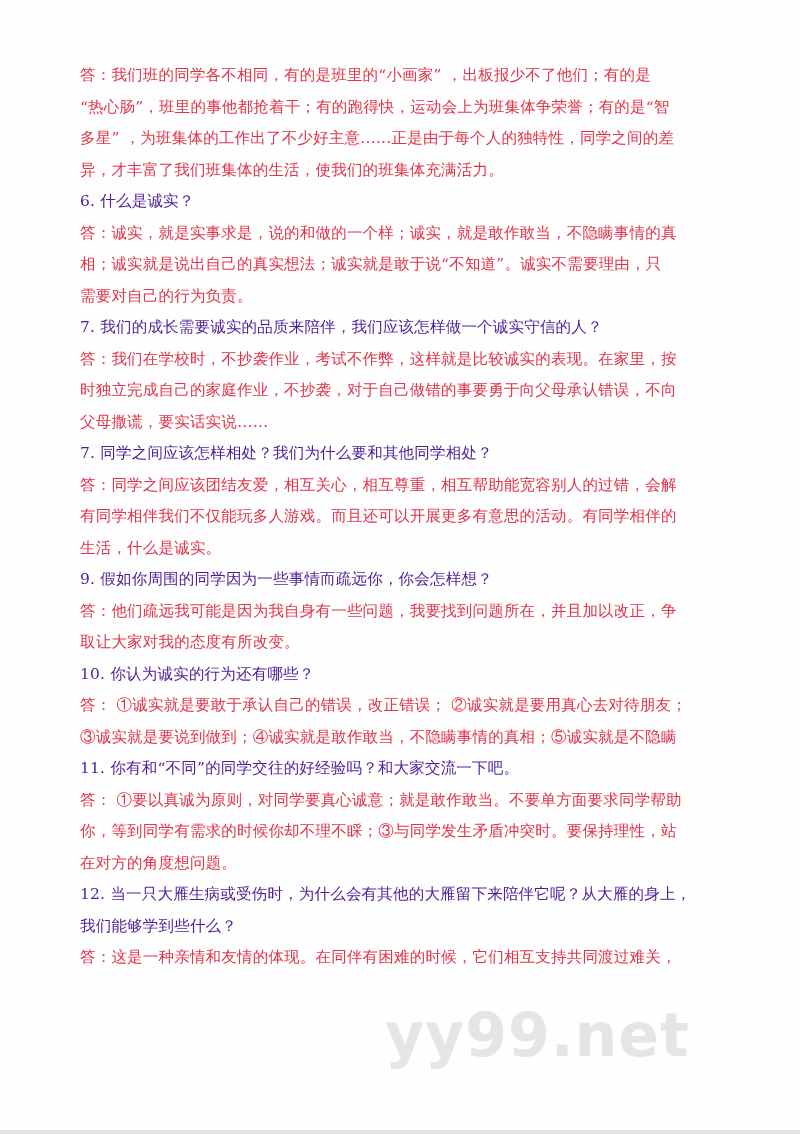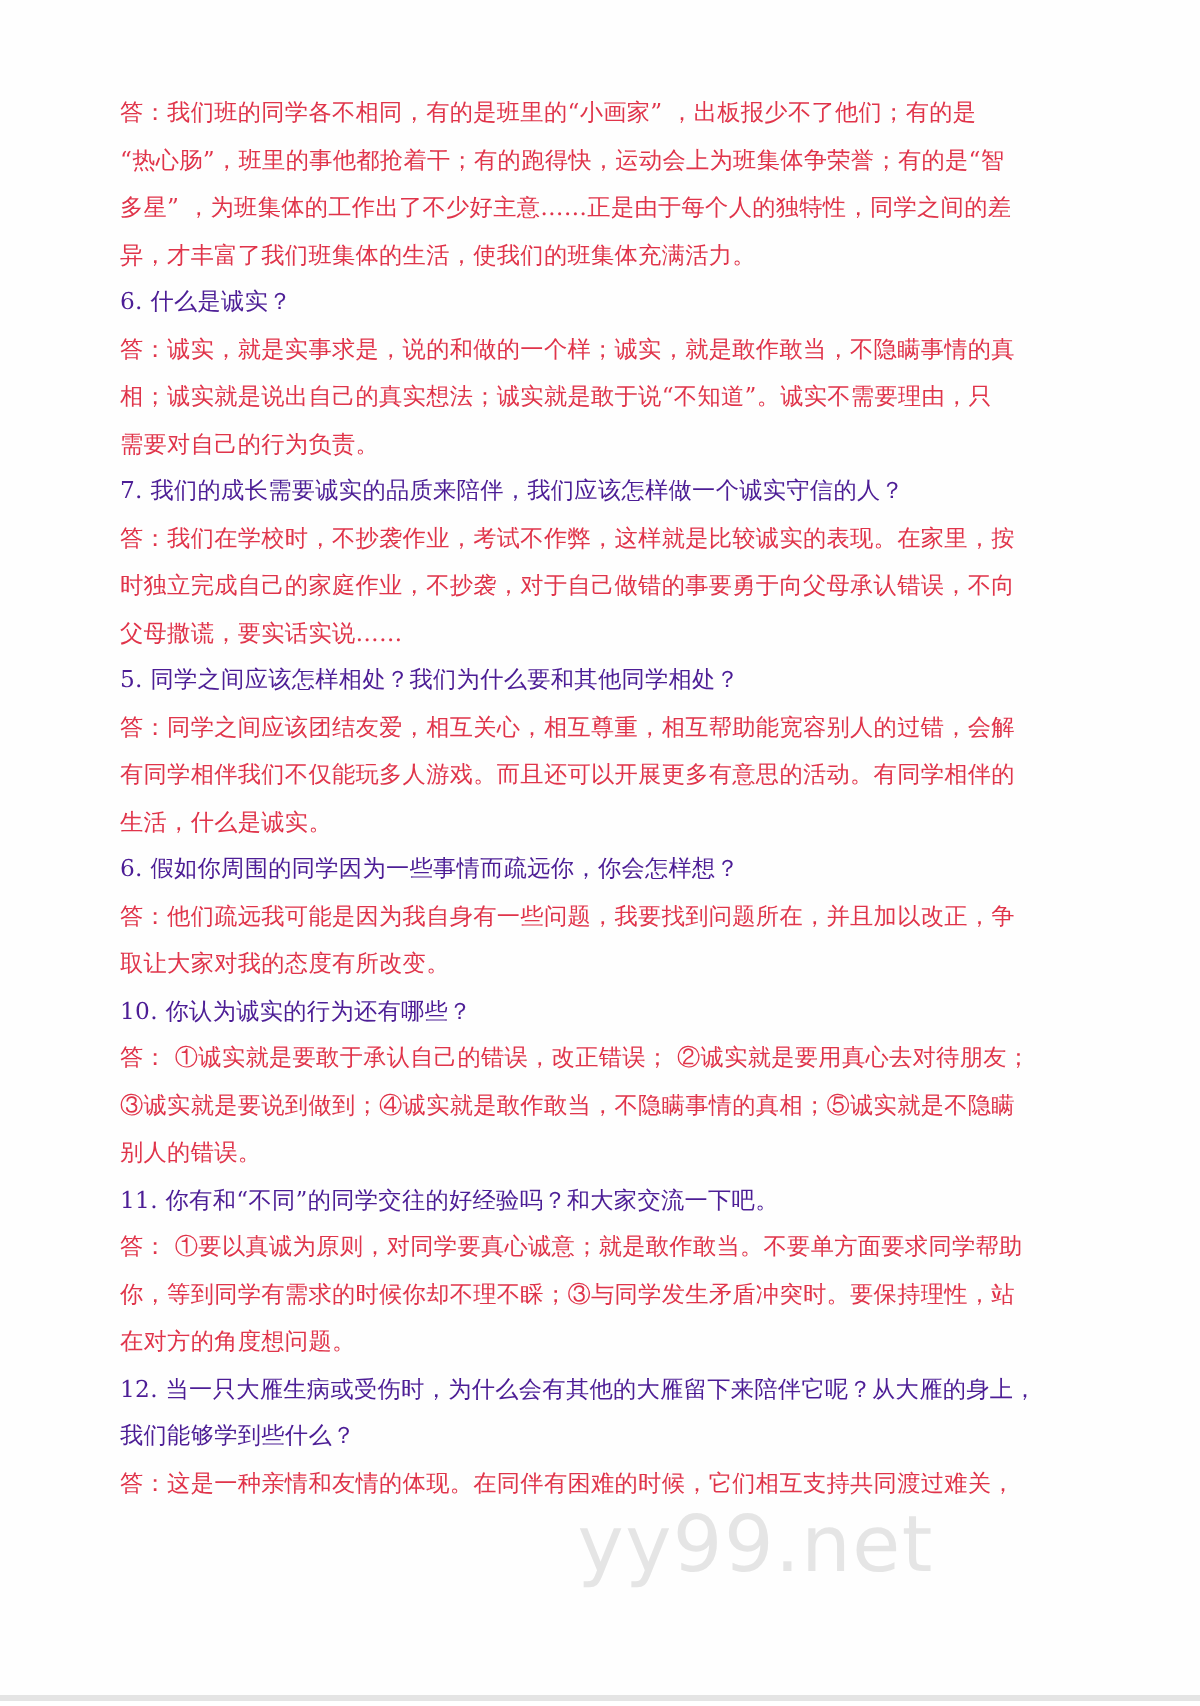--- a/index.html
+++ b/index.html
@@ -10,52 +10,51 @@
     .page {
       position: absolute; left: 0; top: 0; width: 796px; height: 1130px;
       background: #fefefe; border-right: 2px solid #e6e6e6; border-bottom: 4px solid #e4e4e4; padding-left: 27px;
     }
     .content { position: absolute; left: 80px; top: 60px; width: 650px; }
     .line { font-size: 15.5px; line-height: 31.5px; white-space: nowrap; letter-spacing: 0.2px; }
     .q { color: #4c1d95; }
     .a { color: #e0344a; }
     .watermark {
       position: absolute; left: 385px; top: 1000px; font-family: "DejaVu Sans", sans-serif;
-      font-weight: normal; font-size: 52px; color: rgba(200,200,200,0.45); letter-spacing: 1px;
+      font-weight: bold; font-size: 60px; color: rgba(200,200,200,0.45); letter-spacing: 1px;
       pointer-events: none;
     }
   </style>
 </head>
 <body>
 
 <div class="page">
   <div class="content" id="content">
       <div class="line a">答：我们班的同学各不相同，有的是班里的“小画家” ，出板报少不了他们；有的是</div>
       <div class="line a">“热心肠”，班里的事他都抢着干；有的跑得快，运动会上为班集体争荣誉；有的是“智</div>
       <div class="line a">多星” ，为班集体的工作出了不少好主意……正是由于每个人的独特性，同学之间的差</div>
       <div class="line a">异，才丰富了我们班集体的生活，使我们的班集体充满活力。</div>
       <div class="line q">6. 什么是诚实？</div>
       <div class="line a">答：诚实，就是实事求是，说的和做的一个样；诚实，就是敢作敢当，不隐瞒事情的真</div>
       <div class="line a">相；诚实就是说出自己的真实想法；诚实就是敢于说“不知道”。诚实不需要理由，只</div>
       <div class="line a">需要对自己的行为负责。</div>
       <div class="line q">7. 我们的成长需要诚实的品质来陪伴，我们应该怎样做一个诚实守信的人？</div>
       <div class="line a">答：我们在学校时，不抄袭作业，考试不作弊，这样就是比较诚实的表现。在家里，按</div>
       <div class="line a">时独立完成自己的家庭作业，不抄袭，对于自己做错的事要勇于向父母承认错误，不向</div>
       <div class="line a">父母撒谎，要实话实说……</div>
-      <div class="line q">5. 同学之间应该怎样相处？我们为什么要和其他同学相处？</div>
+      <div class="line q">7. 同学之间应该怎样相处？我们为什么要和其他同学相处？</div>
       <div class="line a">答：同学之间应该团结友爱，相互关心，相互尊重，相互帮助能宽容别人的过错，会解</div>
       <div class="line a">有同学相伴我们不仅能玩多人游戏。而且还可以开展更多有意思的活动。有同学相伴的</div>
       <div class="line a">生活，什么是诚实。</div>
-      <div class="line q">6. 假如你周围的同学因为一些事情而疏远你，你会怎样想？</div>
+      <div class="line q">9. 假如你周围的同学因为一些事情而疏远你，你会怎样想？</div>
       <div class="line a">答：他们疏远我可能是因为我自身有一些问题，我要找到问题所在，并且加以改正，争</div>
       <div class="line a">取让大家对我的态度有所改变。</div>
       <div class="line q">10. 你认为诚实的行为还有哪些？</div>
       <div class="line a">答： ①诚实就是要敢于承认自己的错误，改正错误； ②诚实就是要用真心去对待朋友；</div>
       <div class="line a">③诚实就是要说到做到；④诚实就是敢作敢当，不隐瞒事情的真相；⑤诚实就是不隐瞒</div>
-      <div class="line a">别人的错误。</div>
       <div class="line q">11. 你有和“不同”的同学交往的好经验吗？和大家交流一下吧。</div>
       <div class="line a">答： ①要以真诚为原则，对同学要真心诚意；就是敢作敢当。不要单方面要求同学帮助</div>
       <div class="line a">你，等到同学有需求的时候你却不理不睬；③与同学发生矛盾冲突时。要保持理性，站</div>
       <div class="line a">在对方的角度想问题。</div>
       <div class="line q">12. 当一只大雁生病或受伤时，为什么会有其他的大雁留下来陪伴它呢？从大雁的身上，</div>
       <div class="line q">我们能够学到些什么？</div>
       <div class="line a">答：这是一种亲情和友情的体现。在同伴有困难的时候，它们相互支持共同渡过难关，</div>
     </div>
   <div class="watermark">yy99.net</div>
 </div>

